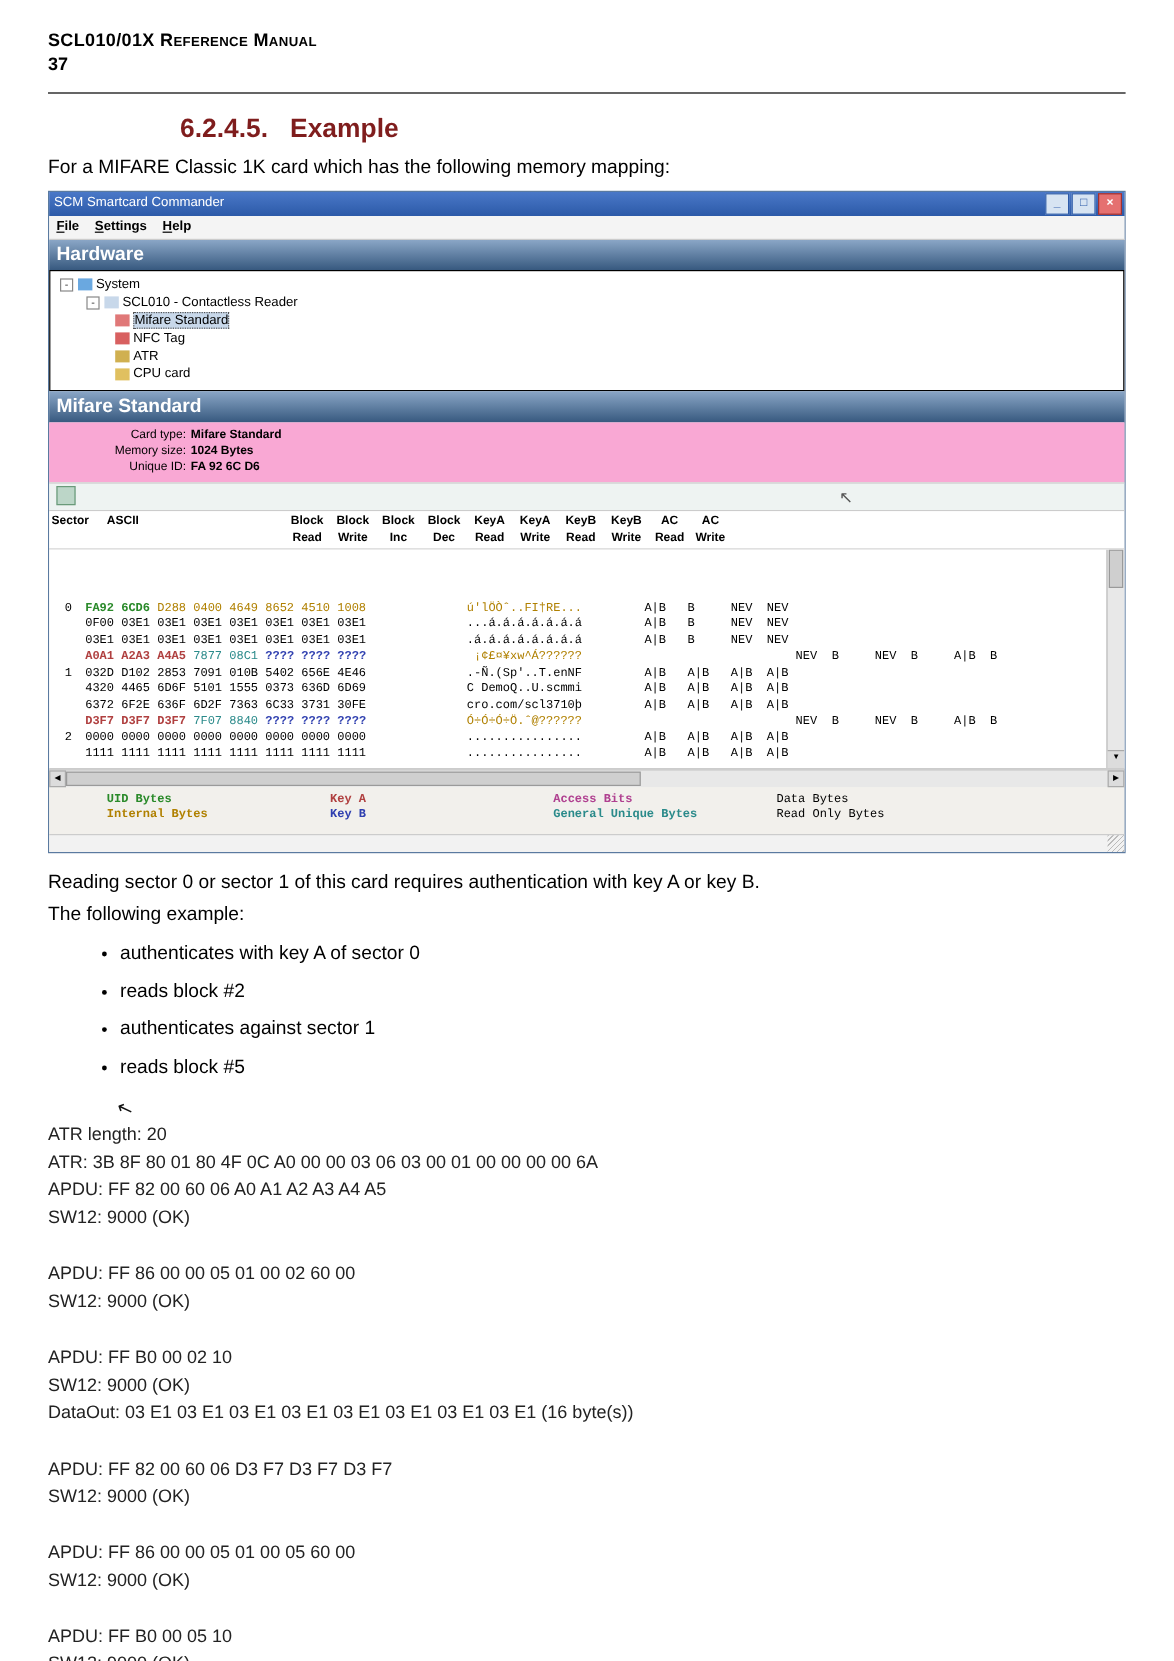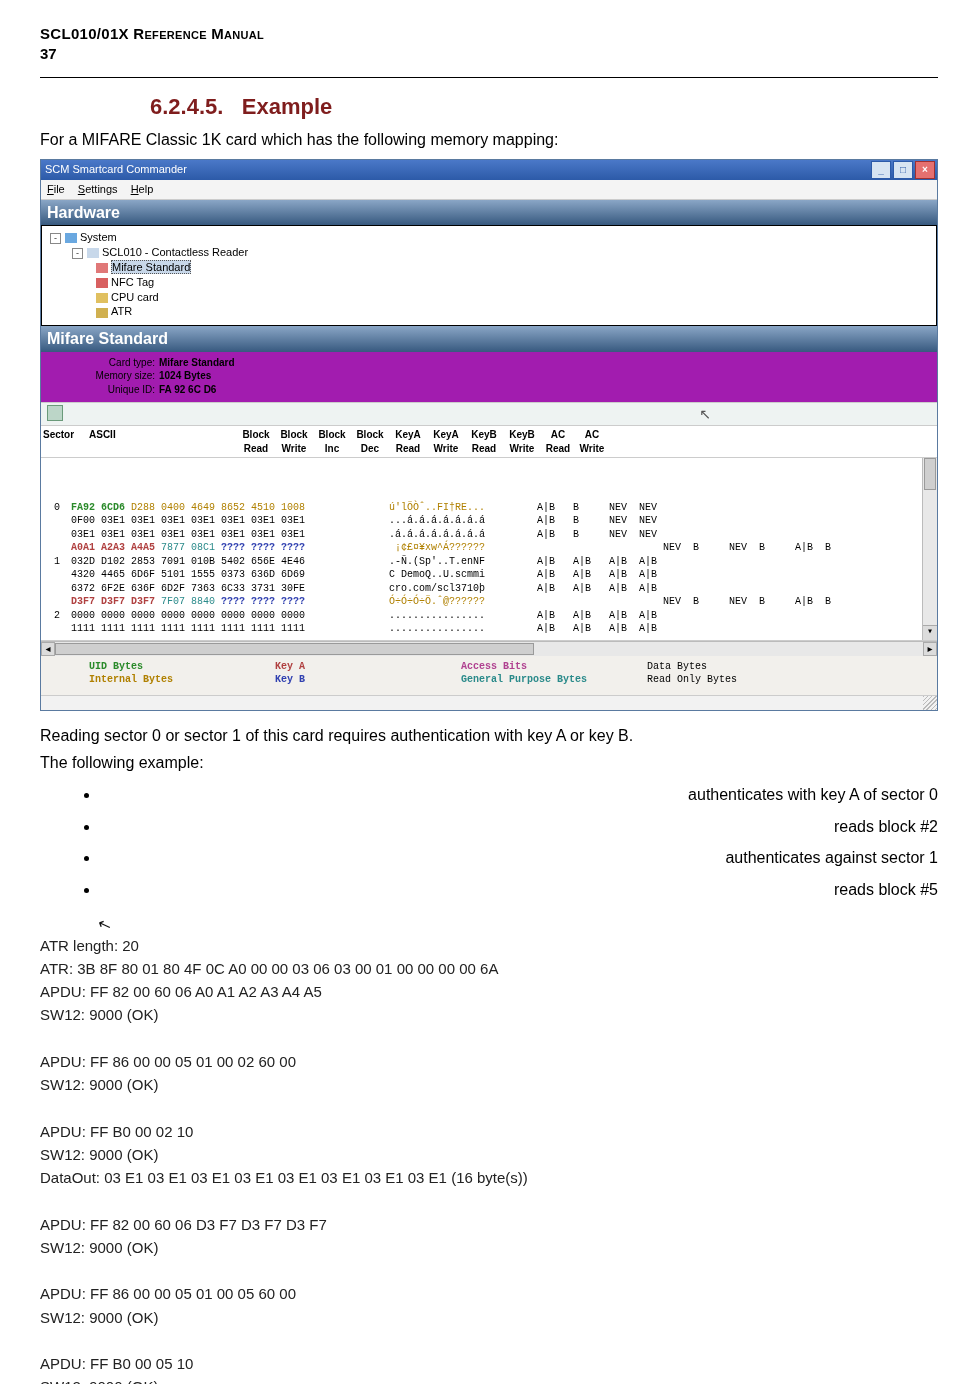--- a/index.html
+++ b/index.html
@@ -15,21 +15,21 @@
     display: flex;
     justify-content: space-between;
     border-bottom: 1px solid #000;
     padding-bottom: 12px;
     flex-direction: column;
   }
   .header-left { font-variant: small-caps; font-weight: bold; font-size: 15px; letter-spacing: .3px; }
   .header-right { font-weight: bold; font-size: 15px; }
   h3.section { color: #7f1d1d; font-size: 22px; font-weight: bold; margin: 14px 0 8px 110px; }
   .para { margin: 6px 0; font-size: 16px; }
-  ul.bullets { margin: 6px 0 6px 60px; padding: 0; text-align: right; }
+  ul.bullets { margin: 6px 0 6px 60px; padding: 0; }
   ul.bullets li { margin: 10px 0; font-size: 16px; list-style: disc; }
   
   .win {
     border: 1px solid #5a7aa0;
     width: 100%;
     box-sizing: border-box;
     font-family: Tahoma, Arial, sans-serif;
     font-size: 10px;
     margin: 8px 0 14px;
     background: #f2f2f2;
@@ -41,37 +41,37 @@
     background: linear-gradient(#4a78c8, #2c5aa8);
     color: #fff;
     height: 20px;
     padding: 0 2px 0 4px;
     font-size: 11px;
   }
   .titlebar .winicons { display: flex; gap: 2px; }
   .winicons span { width: 18px; height: 16px; background:#d7e4f2; border:1px solid #2c5aa8; display:inline-flex; align-items:center; justify-content:center; color:#2c5aa8; font-weight:bold; font-size:10px;}
   .winicons .close{ background:#e57070;color:#fff;border-color:#a03030;}
   .menubar { background:#f4f4f4; padding:2px 6px; font-size:11px; border-bottom:1px solid #ccc;}
-  .menubar span { margin-right:10px;}
+  .menubar span { margin-right:10px;font-weight:bold;}
   .menubar u{ text-decoration: underline; }
   .panelhead { background: linear-gradient(#8aa6c6,#37597f); color:#fff; padding:2px 6px; font-weight:bold; font-size:16px;}
   .tree { background:#fff; padding:4px 6px 6px 6px; border:1px solid #000000; margin:0; font-size:11px; }
   .tree .lv0{ margin-left:2px;}
   .tree .lv1{ margin-left:24px;}
   .tree .lv2{ margin-left:48px;}
   .tree .sel{ background:#c8d8ea; border:1px dotted #555; }
   .tree .sq{ display:inline-block;width:9px;height:9px;border:1px solid #888;text-align:center;line-height:8px;font-size:9px;margin-right:4px;color:#333;}
   .ticon{ display:inline-block;width:12px;height:10px;margin-right:3px;vertical-align:middle;}
   .i-sys{background:#6aa8e0;}
   .i-rdr{background:#c8d8ea;}
   .i-mf{background:#e07878;}
   .i-nfc{background:#d86060;}
   .i-atr{background:#d0b050;}
   .i-cpu{background:#e0c060;}
-  .infobox{ background:#a21caf; padding:4px 8px 6px 30px; font-size:10px;}
+  .infobox{ background:#f9a8d4; padding:4px 8px 6px 30px; font-size:10px;}
   .infobox .lbl{ display:inline-block; width:84px; text-align:right; margin-right:4px;}
   .infobox b{font-weight:bold;}
   .toolstrip{ background:#eef3f2; border-top:1px solid #ccc;border-bottom:1px solid #ccc; height:18px; padding:2px 6px;}
   .toolstrip .disk{display:inline-block;width:14px;height:14px;background:#bcd6c8;border:1px solid #6a9a7a;}
   .hexhdr{ display:flex; font-weight:bold; font-size:10px; padding:2px 2px; background:#fff; border-bottom:1px solid #ccc;}
   .hexhdr .lc{ text-align:center;}
   .hexbody{ background:#fff; font-family: "Courier New", monospace; font-size:10px; white-space:pre; padding:2px 2px 4px 2px; overflow:hidden; position:relative; border-bottom:1px solid #ccc;}
   .hexbody .row{ display:flex; }
   .hexbody .secn{ width:28px; text-align:center;}
   .hexbody .hx{ width:300px; }
@@ -138,22 +138,22 @@
     <span><u>S</u>ettings</span>
     <span><u>H</u>elp</span>
   </div>
 
   <div class="panelhead">Hardware</div>
   <div class="tree">
     <div class="lv0"><span class="sq">-</span><span class="ticon i-sys"></span><span>System</span></div>
     <div class="lv1"><span class="sq">-</span><span class="ticon i-rdr"></span><span>SCL010 - Contactless Reader</span></div>
     <div class="lv2"><span class="ticon i-mf"></span><span class="sel">Mifare Standard</span></div>
     <div class="lv2"><span class="ticon i-nfc"></span><span>NFC Tag</span></div>
+    <div class="lv2"><span class="ticon i-atr"></span><span>ATR</span></div>
     <div class="lv2"><span class="ticon i-cpu"></span><span>CPU card</span></div>
-    <div class="lv2"><span class="ticon i-atr"></span><span>ATR</span></div>
   </div>
 
   <div class="panelhead">Mifare Standard</div>
   <div class="infobox">
     <div><span class="lbl">Card type:</span><b>Mifare Standard</b></div>
     <div><span class="lbl">Memory size:</span><b>1024 Bytes</b></div>
     <div><span class="lbl">Unique ID:</span><b>FA 92 6C D6</b></div>
   </div>
   <div class="toolstrip">
     <span class="disk"></span>
@@ -201,21 +201,21 @@
     <div class="rbtn">▸</div>
   </div>
 
   <div class="legend">
     <span class="col"><b class="c-uid">UID Bytes</b></span>
     <span class="col"><b class="c-ka">Key A</b></span>
     <span class="col"><b class="c-ab">Access Bits</b></span>
     <span class="col"><span>Data Bytes</span></span><br>
     <span class="col"><b class="c-ib">Internal Bytes</b></span>
     <span class="col"><b class="c-kb">Key B</b></span>
-    <span class="col"><b class="c-gp">General Purpose Bytes</b></span>
+    <span class="col"><b class="c-gp">General Unique Bytes</b></span>
     <span class="col"><span>Read Only Bytes</span></span>
   </div>
   <div class="statusbar">
       <span class="grip"></span>
     </div>
 </div>
 
 <p class="para">Reading sector 0 or sector 1 of this card requires authentication with key A or key B.</p>
 <p class="para">The following example:</p>
 <ul class="bullets">

